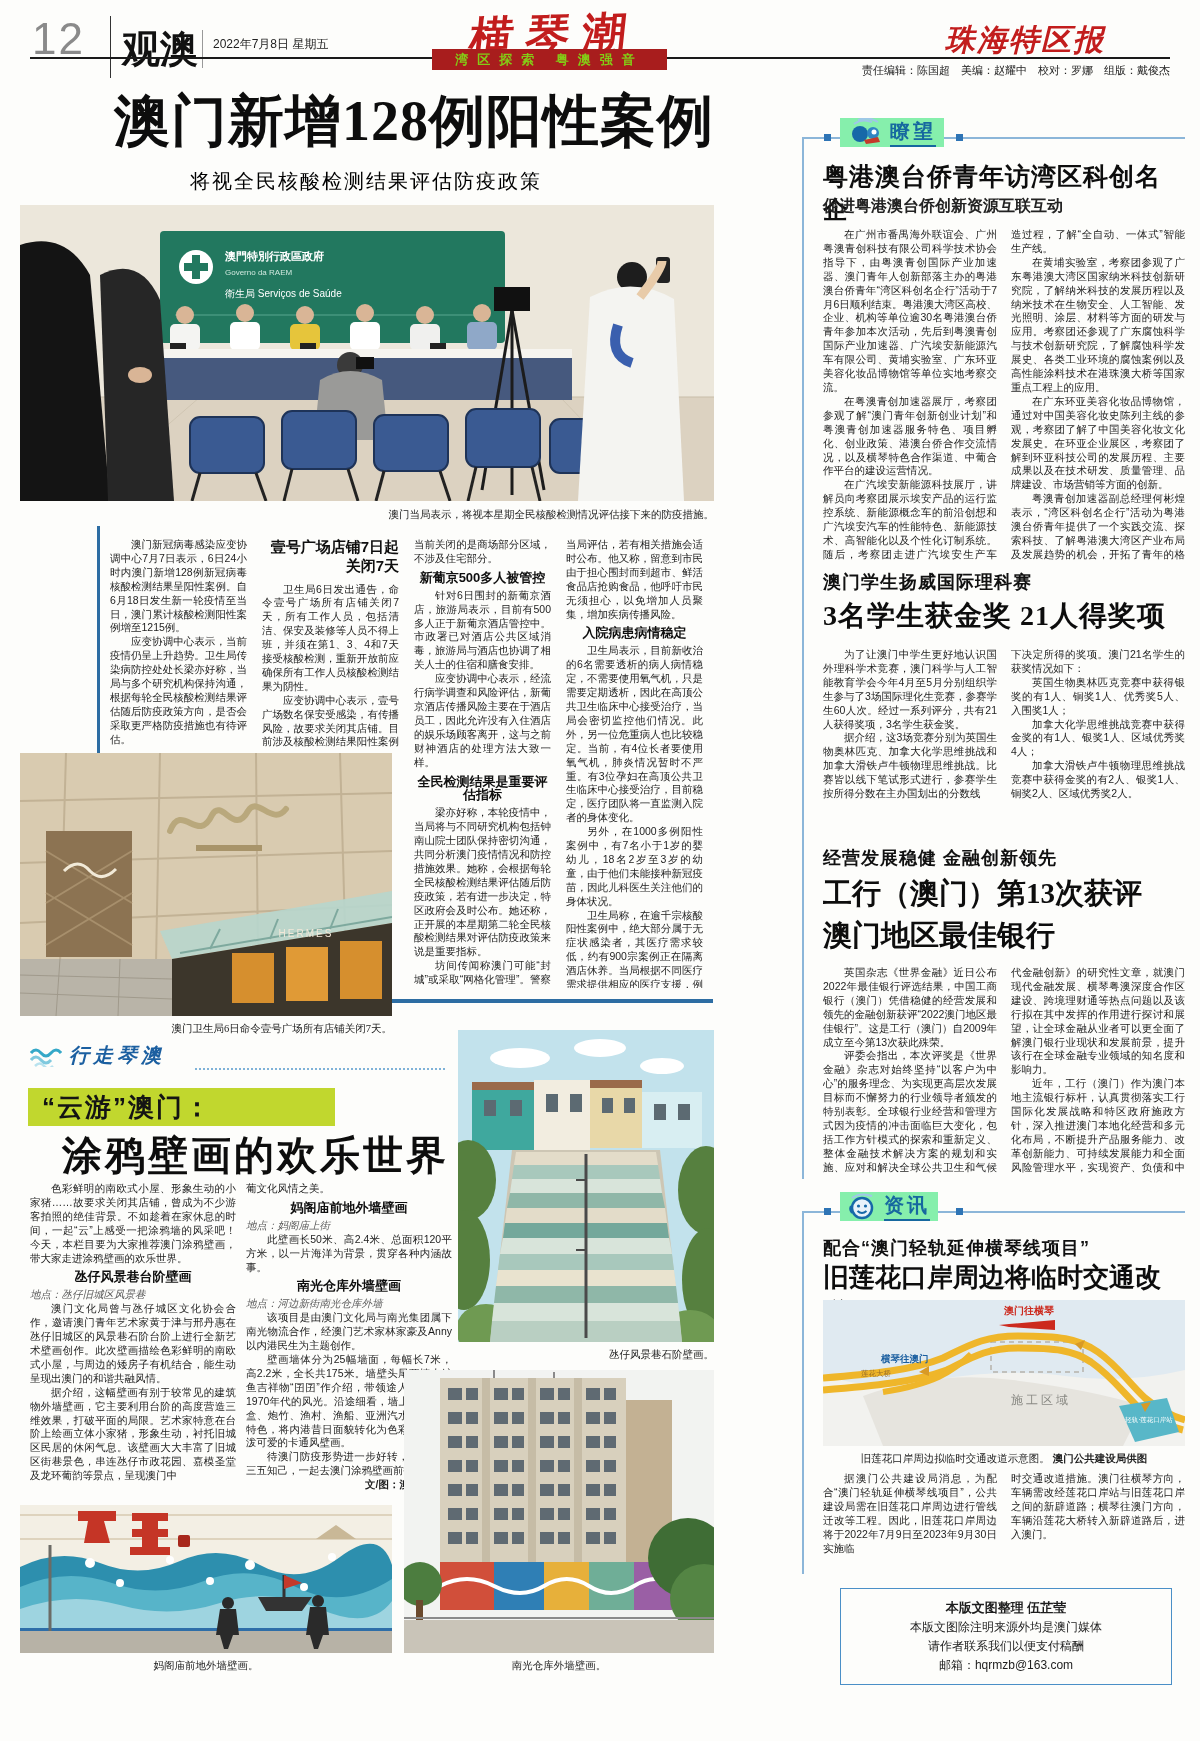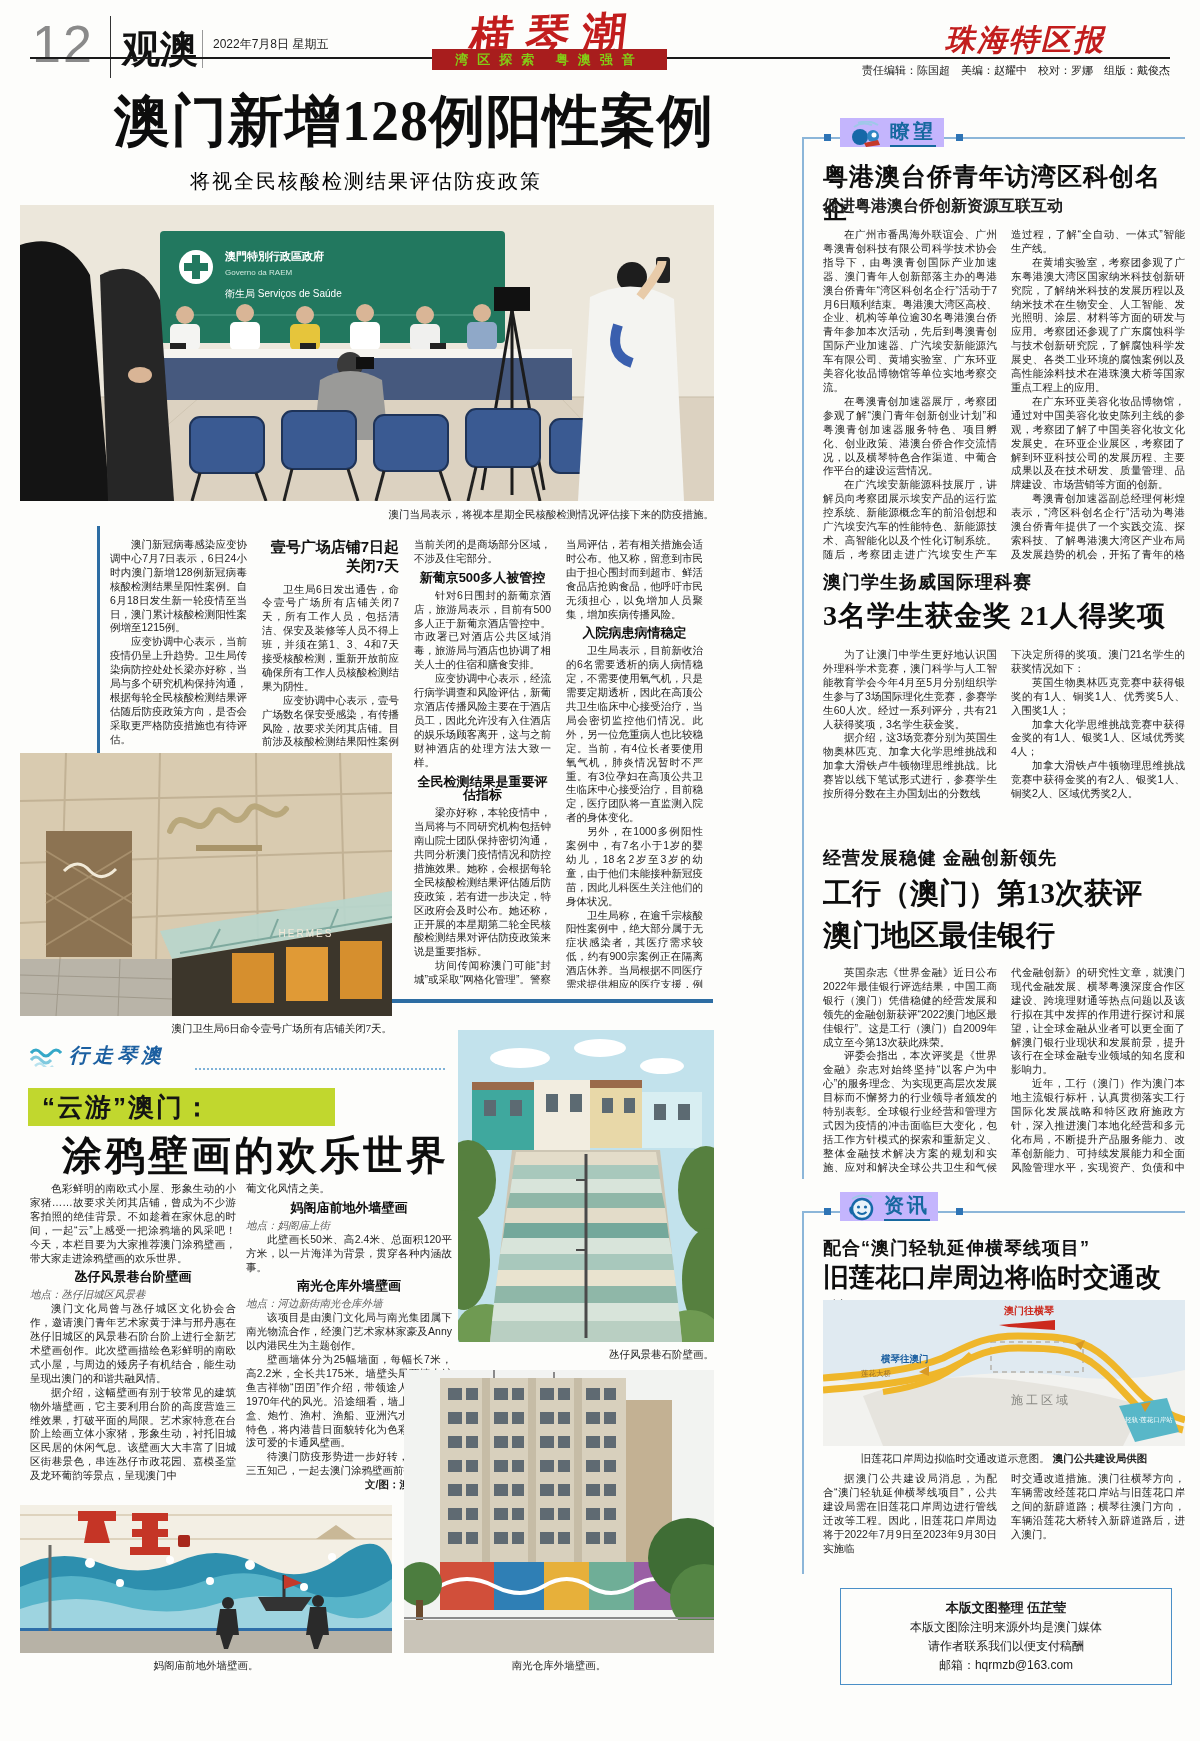--- a/index.html
+++ b/index.html
@@ -1,20 +1,20 @@
 <!DOCTYPE html>
 <html><head>
 <meta charset="utf-8">
 <style>
   html,body{margin:0;padding:0;background:#e8e8e6;}
   .page{position:relative;width:1200px;height:1741px;background:#fdfdfb;margin:0 auto;
         font-family:"Liberation Sans",sans-serif;color:#1c1c1c;overflow:hidden;}
   .abs{position:absolute;}
   
-  .pageno{font-size:52px;color:#8a8a8a;font-weight:300;letter-spacing:2px;}
+  .pageno{font-size:44px;color:#8a8a8a;font-weight:300;letter-spacing:2px;}
   .section-name{font-size:38px;font-weight:900;color:#111;}
   .hdr-date{font-size:12px;color:#222;}
   .masthead{font-family:"Liberation Serif",serif;font-weight:900;font-size:44px;color:#c21d1d;
             letter-spacing:12px;transform:skewX(-8deg) rotate(-2deg);}
   .paper-name{font-family:"Liberation Serif",serif;font-weight:900;font-style:italic;
               font-size:30px;color:#c21d1d;letter-spacing:2px;}
   .slogan-bar{background:#a81d1d;color:#84cc16;font-size:13px;letter-spacing:9px;
               text-align:center;line-height:21px;font-weight:bold;}
   .editors{font-size:11px;color:#222;}
   .hline-black{background:#1a1a1a;height:2px;}
@@ -29,21 +29,21 @@
   .colhead{font-weight:bold;font-size:13px;text-align:center;margin:5px 0 4px;text-indent:0;color:#0f0f0f;}
   .colhead-big{font-weight:bold;font-size:15px;text-align:right;line-height:1.25;margin:0 0 7px;color:#0f0f0f;}
   .loc{color:#5c5c5c;font-family:"Liberation Serif",serif;font-style:italic;margin:1px 0 2px;}
   .cap{font-size:10.5px;color:#222;font-family:"Liberation Serif",serif;}
   .byline{text-align:right;font-weight:bold;text-indent:0;}
   
   .blue-v{background:#2d6da3;width:3px;}
   .blue-h{background:#2d6da3;height:4px;}
   .frame-line{background:#8cb6d9;}
   .frame-sq{width:7px;height:7px;background:#2e74b5;}
-  .badge{display:flex;align-items:flex-end;gap:6px;background:#c4b5fd;padding:0 8px;
+  .badge{display:flex;align-items:flex-start;gap:6px;background:#86efac;padding:0 8px;
          color:#16689f;font-weight:900;font-size:20px;letter-spacing:3px;}
   
   .walk-badge{display:flex;align-items:center;gap:7px;color:#1b5fa0;font-weight:900;
               font-size:20px;letter-spacing:4px;font-style:italic;}
   .green-box{background:#c1d72e;color:#141414;font-weight:900;font-size:26px;
              line-height:38px;padding-left:14px;letter-spacing:2px;}
   .walk-title{font-size:40px;letter-spacing:3px;}
   
   .a1-title{font-size:25px;letter-spacing:1px;}
   .a1-sub{font-size:16px;font-weight:600;color:#222;}

